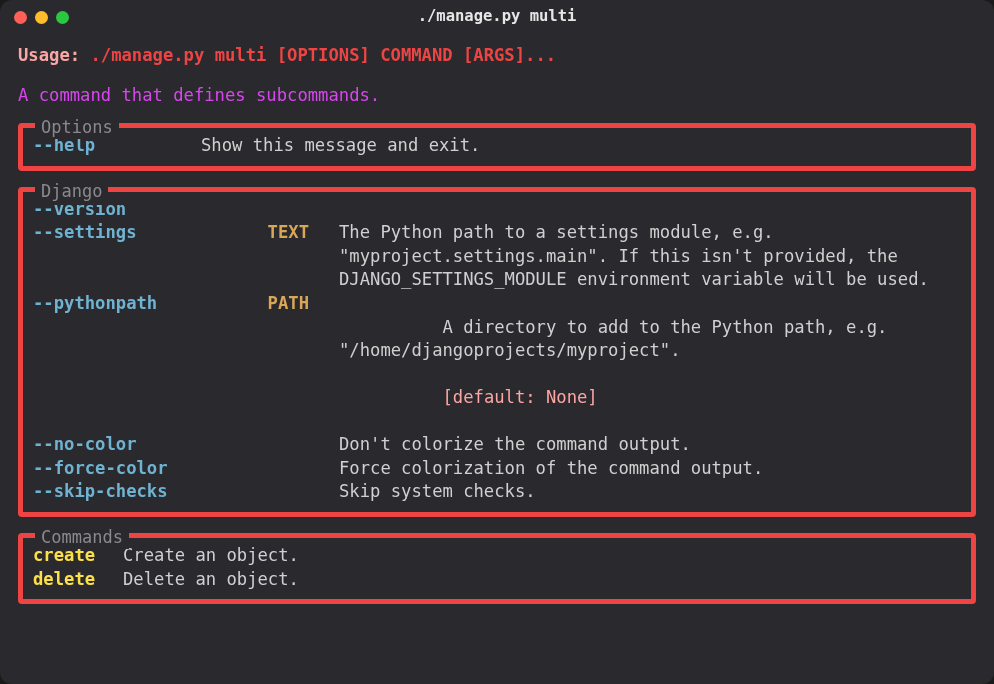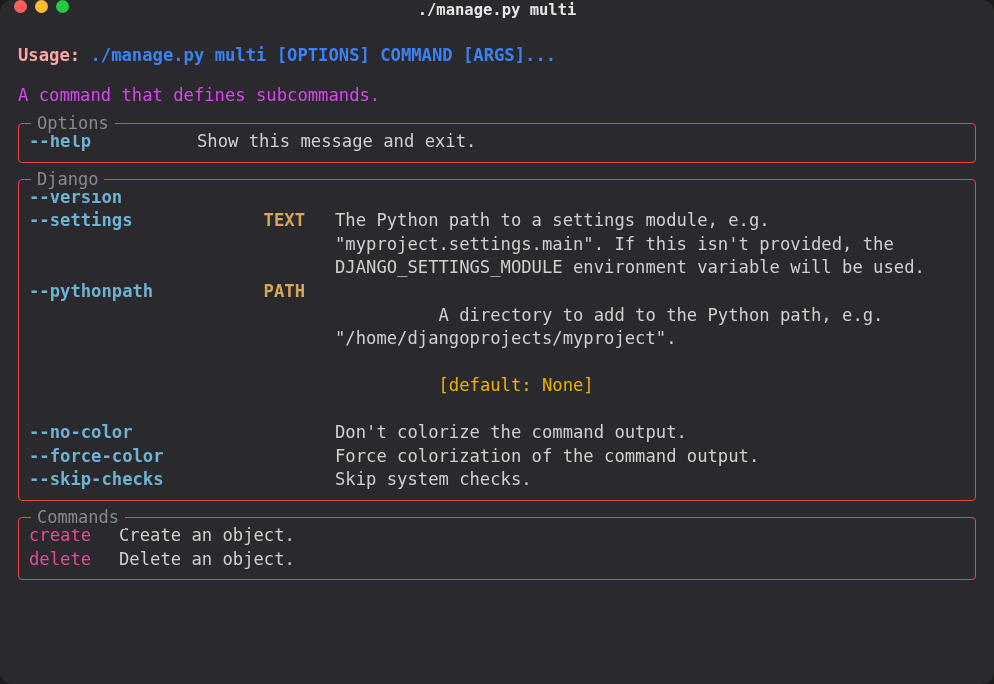--- a/index.html
+++ b/index.html
@@ -19,21 +19,21 @@
     background: #2a2a2e;
     border-radius: 12px;
     width: 994px;
     height: 684px;
     overflow: hidden;
     position: relative;
   }
   .titlebar {
     height: 34px;
     display: flex;
-    align-items: flex-start;
+    align-items: center;
     padding: 0 14px;
     position: relative;
   }
   .traffic-lights {
     display: flex;
     gap: 8px;
     align-items: center;
   }
   .traffic-dot {
     width: 13px;
@@ -50,25 +50,25 @@
     color: #e6e6e6;
     font-weight: 600;
     font-size: 15.5px;
     pointer-events: none;
   }
   .term-body {
     padding: 10px 18px 14px 18px;
   }
   .usage-line { margin-bottom: 16px; }
   .usage-label { color: #fca5a5; font-weight: 600; }
-  .usage-args { color: #3b82f6; font-weight: 600; }
+  .usage-args { color: #ef4444; font-weight: 600; }
   .desc-line { color: #d946ef; margin-bottom: 14px; }
 
   .panel {
-    border: 1px solid #ef4444;
+    border: 5px solid #ef4444;
     border-radius: 4px;
     position: relative;
     margin-top: 16px;
     padding: 6px 10px 8px 10px;
   }
   .panel-title {
     position: absolute;
     top: -12px;
     left: 12px;
     background: #2a2a2e;
@@ -91,25 +91,25 @@
     font-weight: 700;
     white-space: nowrap;
     text-align: right;
   }
   .option-desc {
     color: #d0d0d0;
     flex: 1;
     white-space: pre-wrap;
   }
   .option-default {
-    color: #eab308;
+    color: #fca5a5;
   }
   .cmd-name {
-    color: #ec4899;
-    font-weight: 400;
+    color: #fde047;
+    font-weight: 700;
   }
 
   
   .col-opt1 { width: 168px; }
   .col-dj-name { width: 220px; }
   .col-dj-type { width: 56px; margin-right: 30px; }
   .col-cmd-name { width: 90px; }
 </style>
 </head>
 <body>

